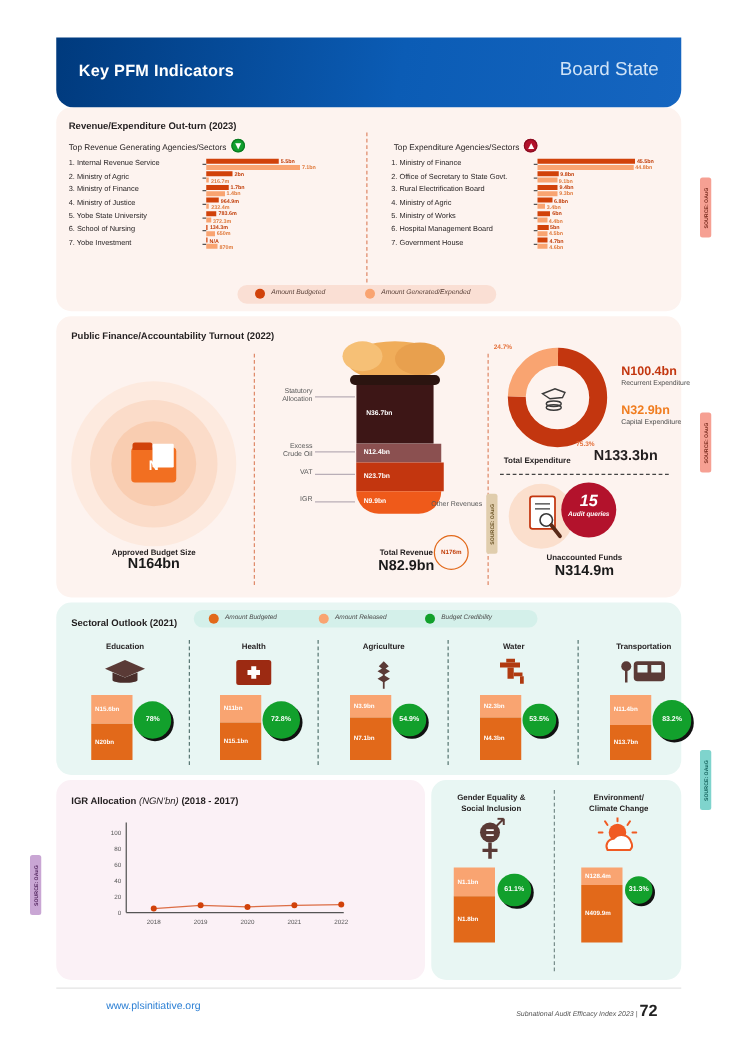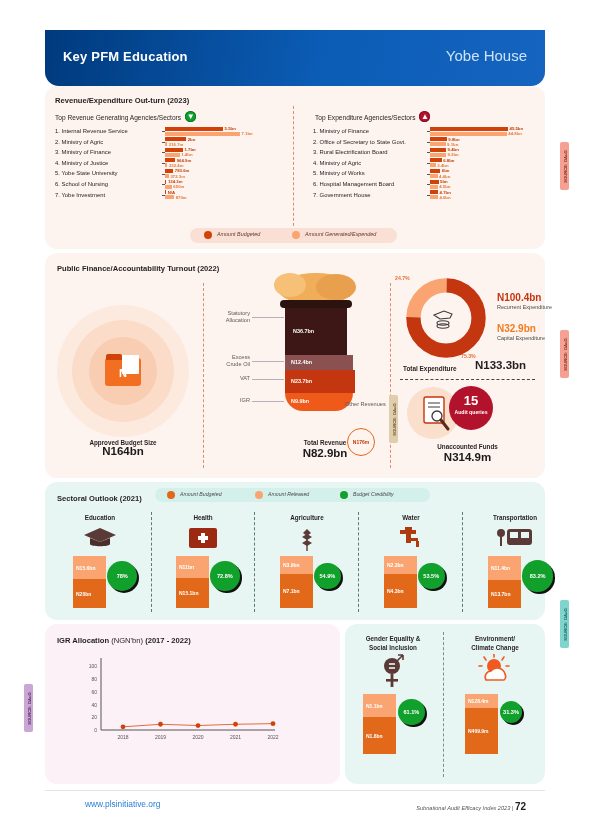--- a/index.html
+++ b/index.html
@@ -92,28 +92,28 @@
   .srctab.teal span{color:#15635d;}
   .srctab.purple{background:#c9a6d4;}
   .srctab.purple span{color:#53265f;}
   .srctab.tan{background:#e0cdad;}
   .srctab.tan span{color:#6b5427;}
 
   
   .footer-line{position:absolute;left:45px;top:790px;width:500px;border-top:1px solid #e4e4e4;}
   .footer-url{position:absolute;left:85px;top:799px;font-size:8.4px;color:#2b7fd4;}
   .footer-right{position:absolute;right:63px;top:801px;font-size:5.6px;font-style:italic;color:#555;}
-  .footer-right b{font-style:normal;font-size:10px;color:#222;}
+  .footer-right b{font-style:normal;font-size:13px;color:#222;}
 </style>
 </head>
 <body>
 
 <div class="header">
-  <div class="header-title">Key PFM Education</div>
-  <div class="header-state">Yobe House</div>
+  <div class="header-title">Key PFM Indicators</div>
+  <div class="header-state">Board State</div>
 </div>
 
 <div class="panel" id="sec1">
   <div class="panel-title">Revenue/Expenditure Out-turn (2023)</div>
 
   <div class="sub-title" style="left:10px;top:25px;">
     <span>Top Revenue Generating Agencies/Sectors</span><span class="circle-badge green"><i>▼</i></span>
   </div>
   <div class="sub-title" style="left:270px;top:25px;">
     <span>Top Expenditure Agencies/Sectors</span><span class="circle-badge red"><i>▲</i></span>
@@ -336,21 +336,21 @@
   <div style="position:absolute;left:355px;top:126px;width:135px;border-top:1.2px dashed #444;"></div>
 
   <div class="budget-circle" style="left:362px;top:134px;width:52px;height:52px;background:#fbdfcd;"></div>
   <svg style="position:absolute;left:374px;top:142px;" width="32" height="38" viewBox="0 0 32 38">
     <rect x="5" y="2" width="20" height="26" rx="2" fill="#fff" stroke="#c3360f" stroke-width="1.4"></rect>
     <line x1="9" y1="8" x2="21" y2="8" stroke="#3a3a3a" stroke-width="1"></line>
     <line x1="9" y1="12" x2="21" y2="12" stroke="#3a3a3a" stroke-width="1"></line>
     <circle cx="18" cy="21" r="5" fill="none" stroke="#3a3a3a" stroke-width="1.3"></circle>
     <line x1="22" y1="25" x2="29" y2="34" stroke="#5a2a18" stroke-width="3" stroke-linecap="round"></line>
   </svg>
-  <div class="audit-circle" style="left:404px;top:133px;">
+  <div class="audit-circle" style="left:404px;top:133px;font-style:italic;">
     <div class="audit-num">15</div>
     <div class="audit-cap">Audit queries</div>
   </div>
   <div class="caption-lbl" style="left:355px;top:190px;width:135px;">Unaccounted Funds</div>
   <div class="caption-val" style="left:355px;top:198px;width:135px;">N314.9m</div>
 </div>
 
 <div class="srctab" style="left:560px;top:330px;width:9px;height:48px;">
   <span style="position:absolute;left:-19px;top:22px;width:48px;text-align:center;">SOURCE: OAuG</span>
 </div>
@@ -452,22 +452,22 @@
     </div>
 </div>
 
 <div class="srctab teal" style="left:560px;top:600px;width:9px;height:48px;">
   <span style="position:absolute;left:-19px;top:22px;width:48px;text-align:center;">SOURCE: OAuG</span>
 </div>
 
 <div class="panel" id="sec4">
   <div class="panel-title" style="position:absolute;left:12px;top:12px;">
     <span>IGR Allocation</span>
-    <span style="font-weight:normal;">(NGN'bn)</span>
-    <span>(2017 - 2022)</span>
+    <span style="font-style:italic;font-weight:normal;">(NGN'bn)</span>
+    <span>(2018 - 2017)</span>
   </div>
   <div id="igr-chart" style="position:absolute;left:30px;top:32px;width:240px;height:110px;"><svg width="210" height="112">
         <line x1="26" y1="2" x2="26" y2="74" stroke="#555" stroke-width="1"></line>
         <line x1="26" y1="74" x2="200" y2="74" stroke="#555" stroke-width="1"></line>
         <text x="22" y="76" font-size="5" fill="#555" text-anchor="end" font-family="Liberation Sans">0</text>
         <text x="22" y="63.27272727272727" font-size="5" fill="#555" text-anchor="end" font-family="Liberation Sans">20</text>
         <text x="22" y="50.54545454545455" font-size="5" fill="#555" text-anchor="end" font-family="Liberation Sans">40</text>
         <text x="22" y="37.81818181818182" font-size="5" fill="#555" text-anchor="end" font-family="Liberation Sans">60</text>
         <text x="22" y="25.090909090909086" font-size="5" fill="#555" text-anchor="end" font-family="Liberation Sans">80</text>
         <text x="22" y="12.363636363636367" font-size="5" fill="#555" text-anchor="end" font-family="Liberation Sans">100</text>

